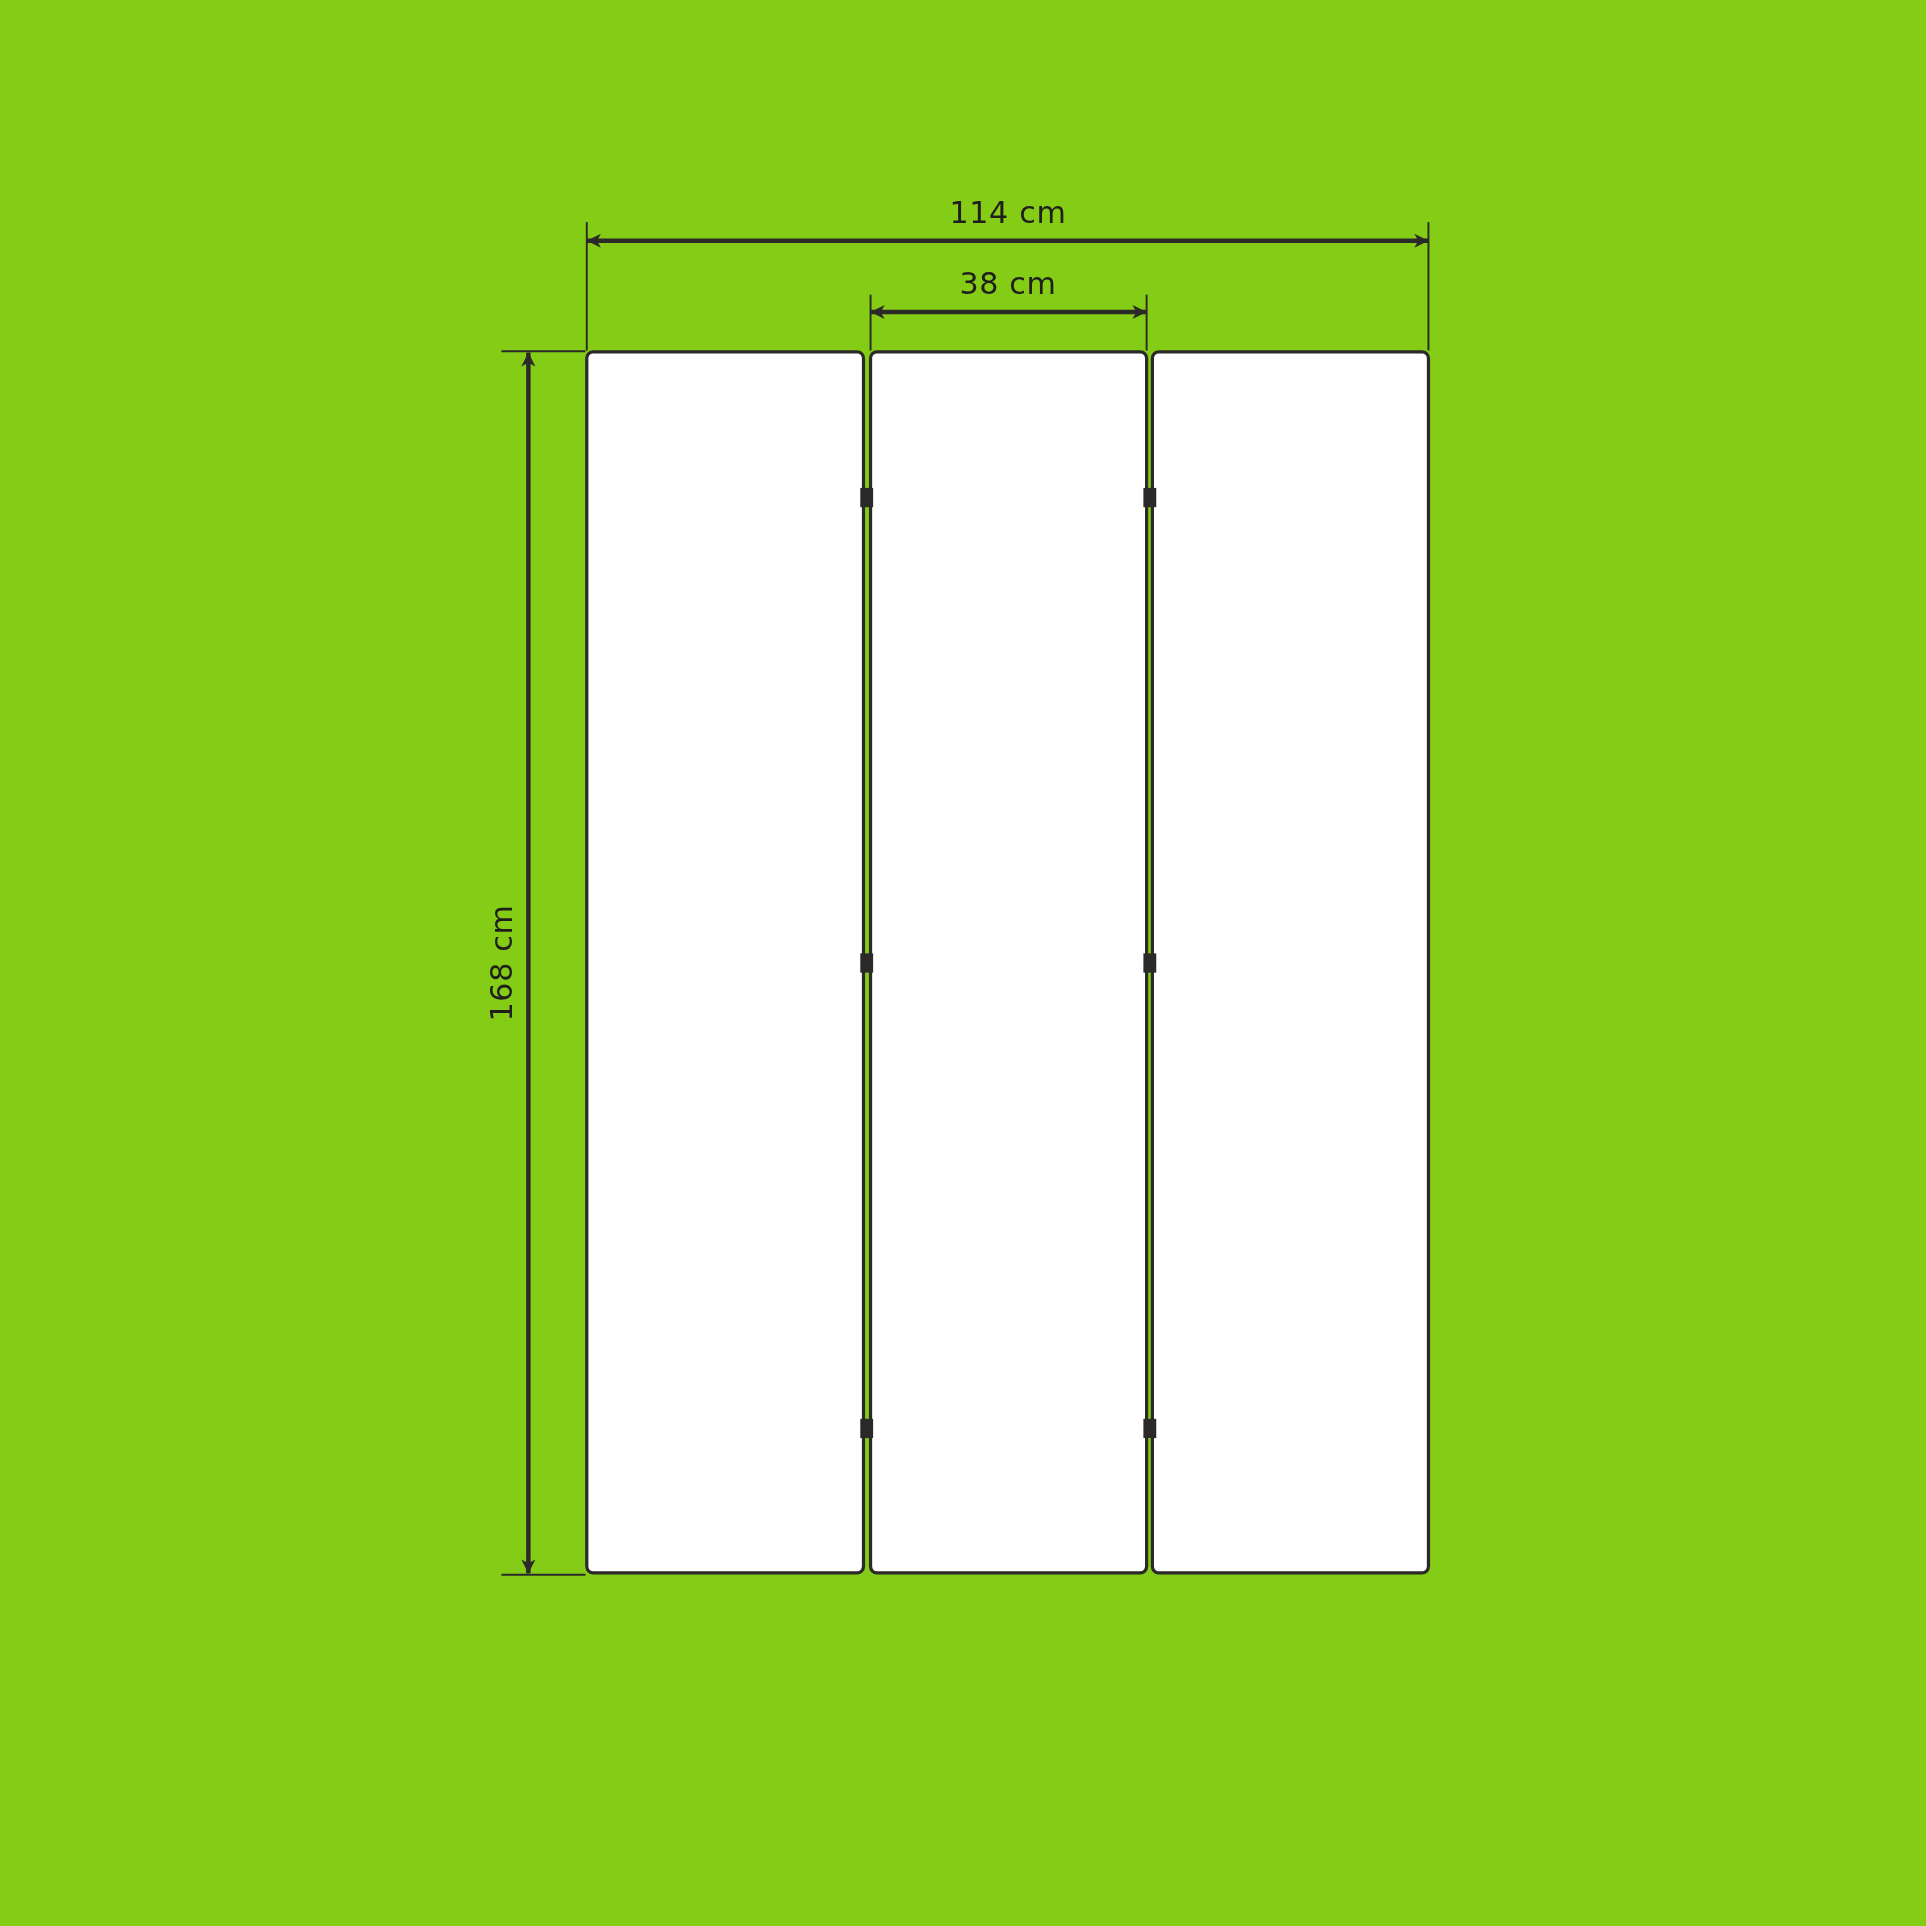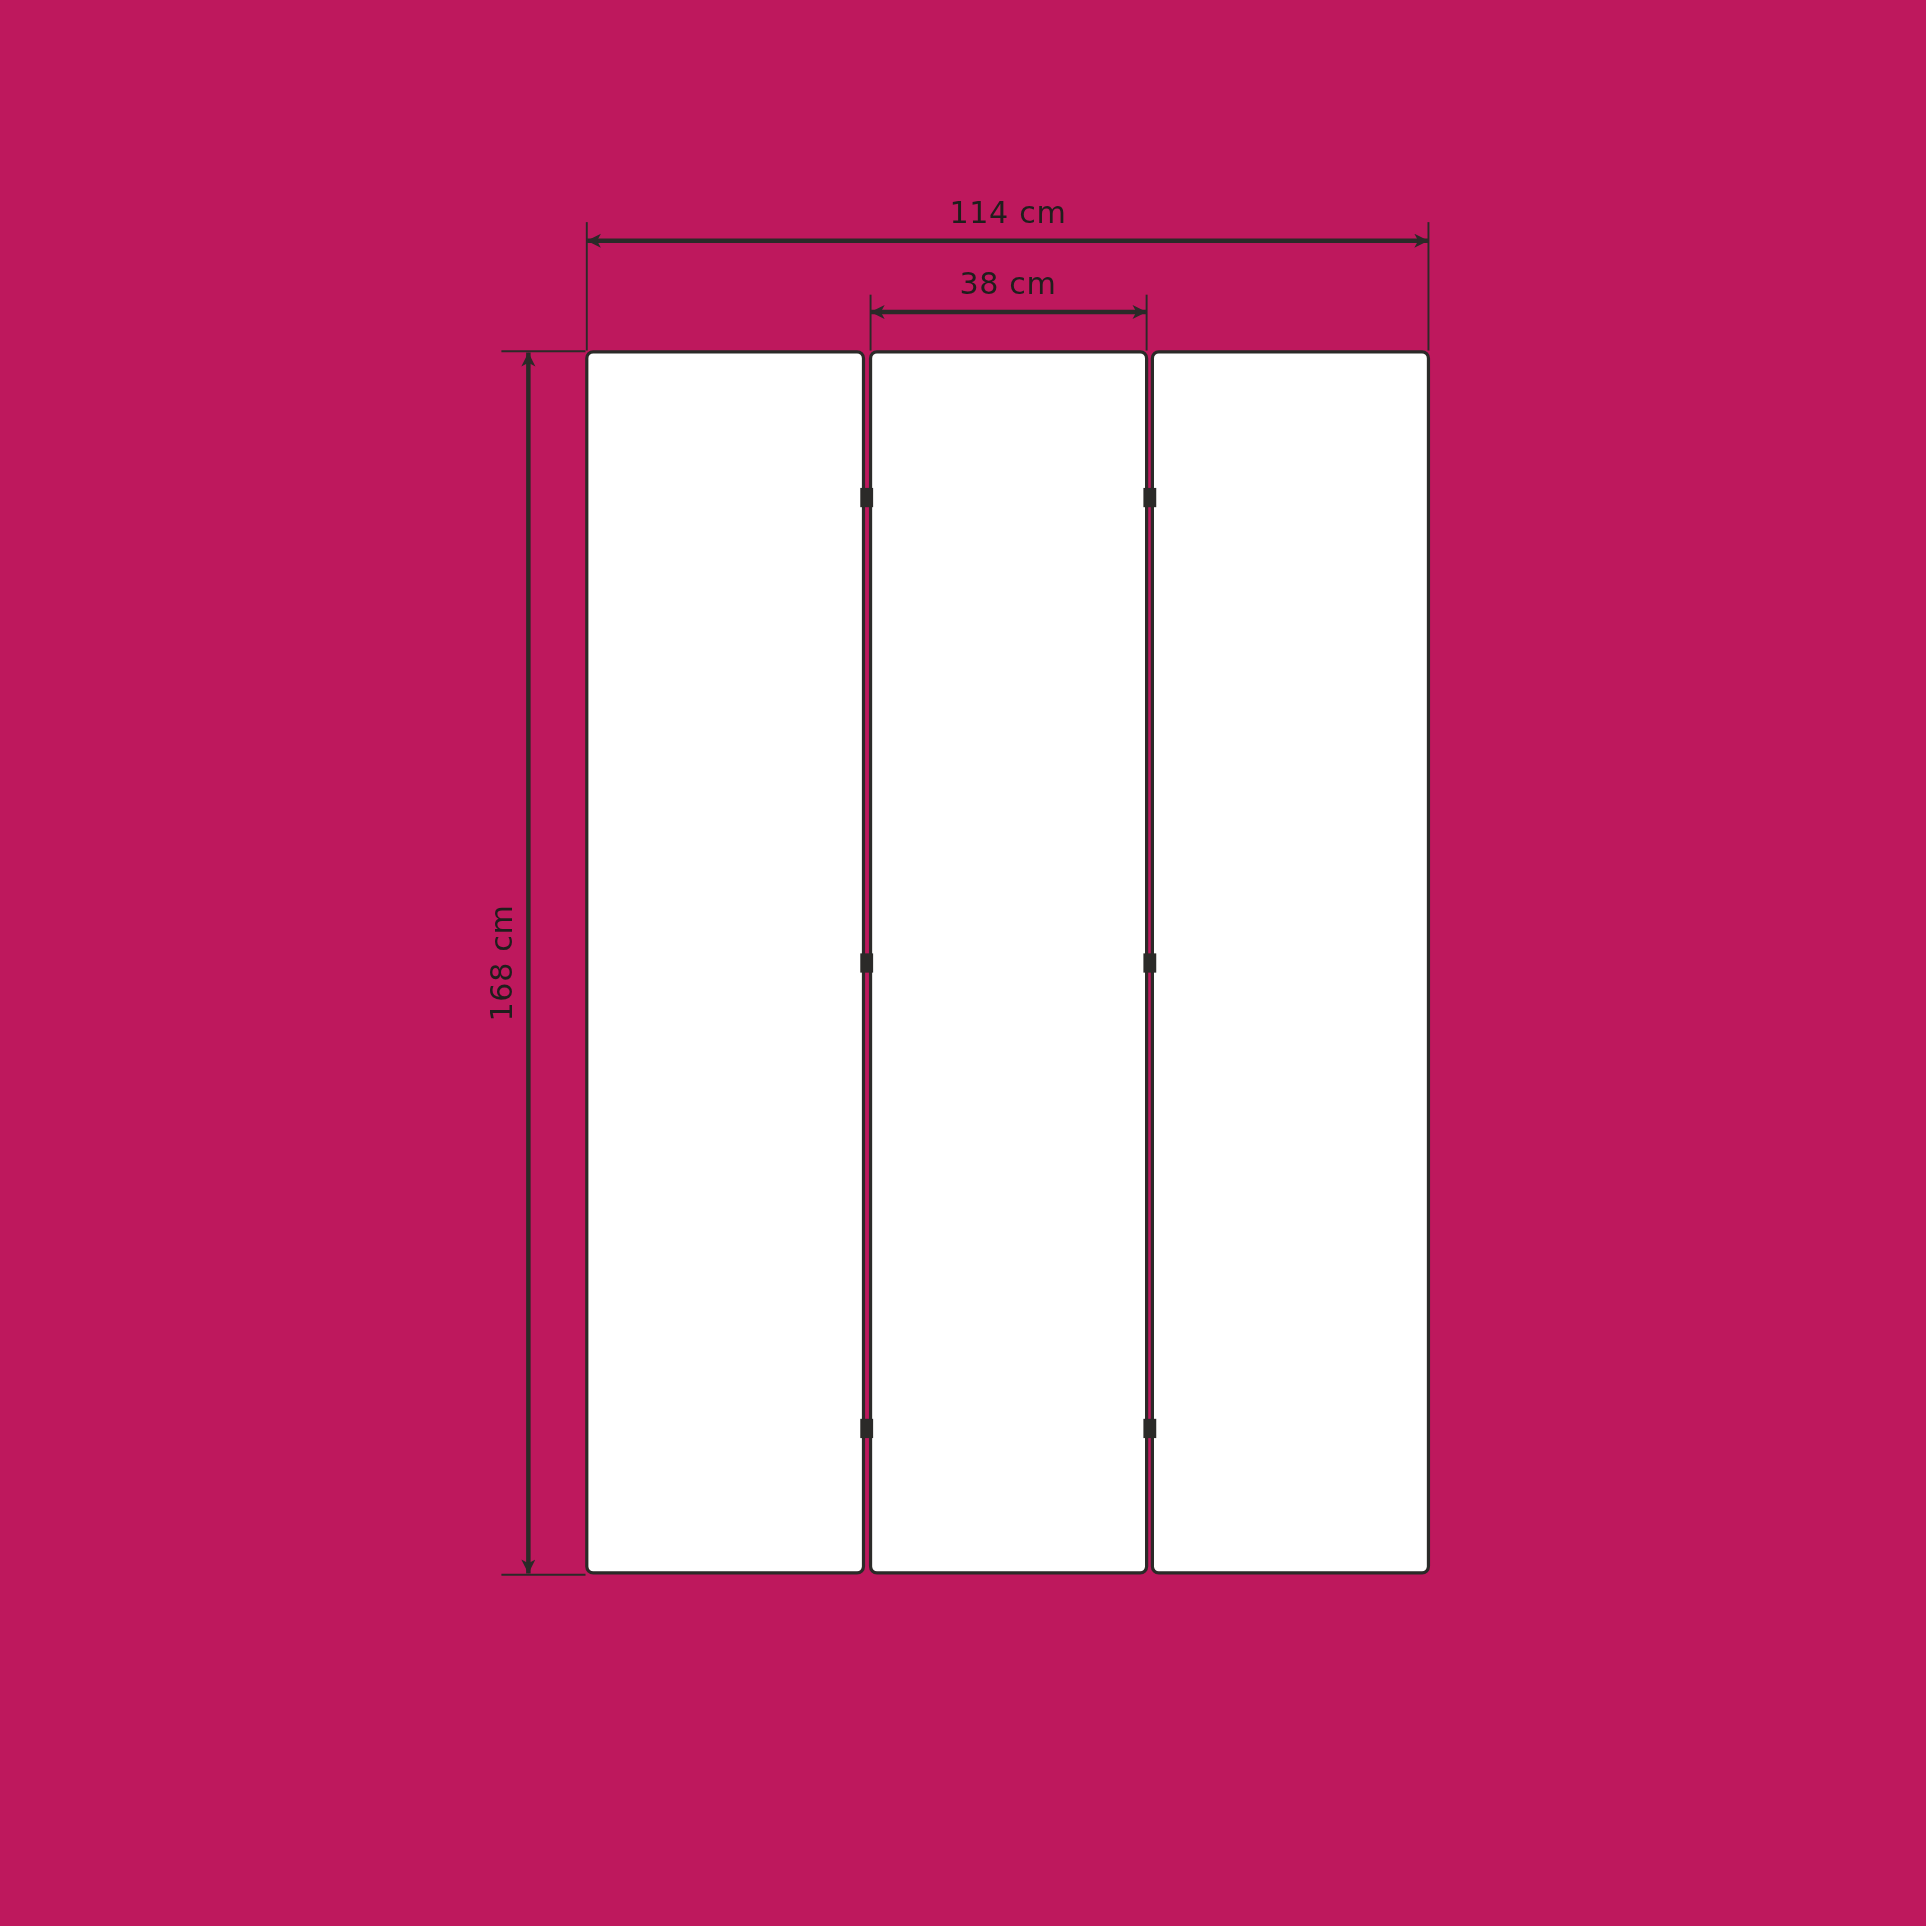--- a/index.html
+++ b/index.html
@@ -4,21 +4,21 @@
 <style>
   html, body {
     margin: 0;
     padding: 0;
     background: #ffffff;
   }
   #canvas {
     position: relative;
     width: 1926px;
     height: 1926px;
-    background: #be185d;
+    background: #84cc16;
     overflow: hidden;
   }
   svg {
     display: block;
   }
   .dim-label {
     font-family: "DejaVu Sans", "Liberation Sans", sans-serif;
     font-size: 47px;
     letter-spacing: 1px;
   }

